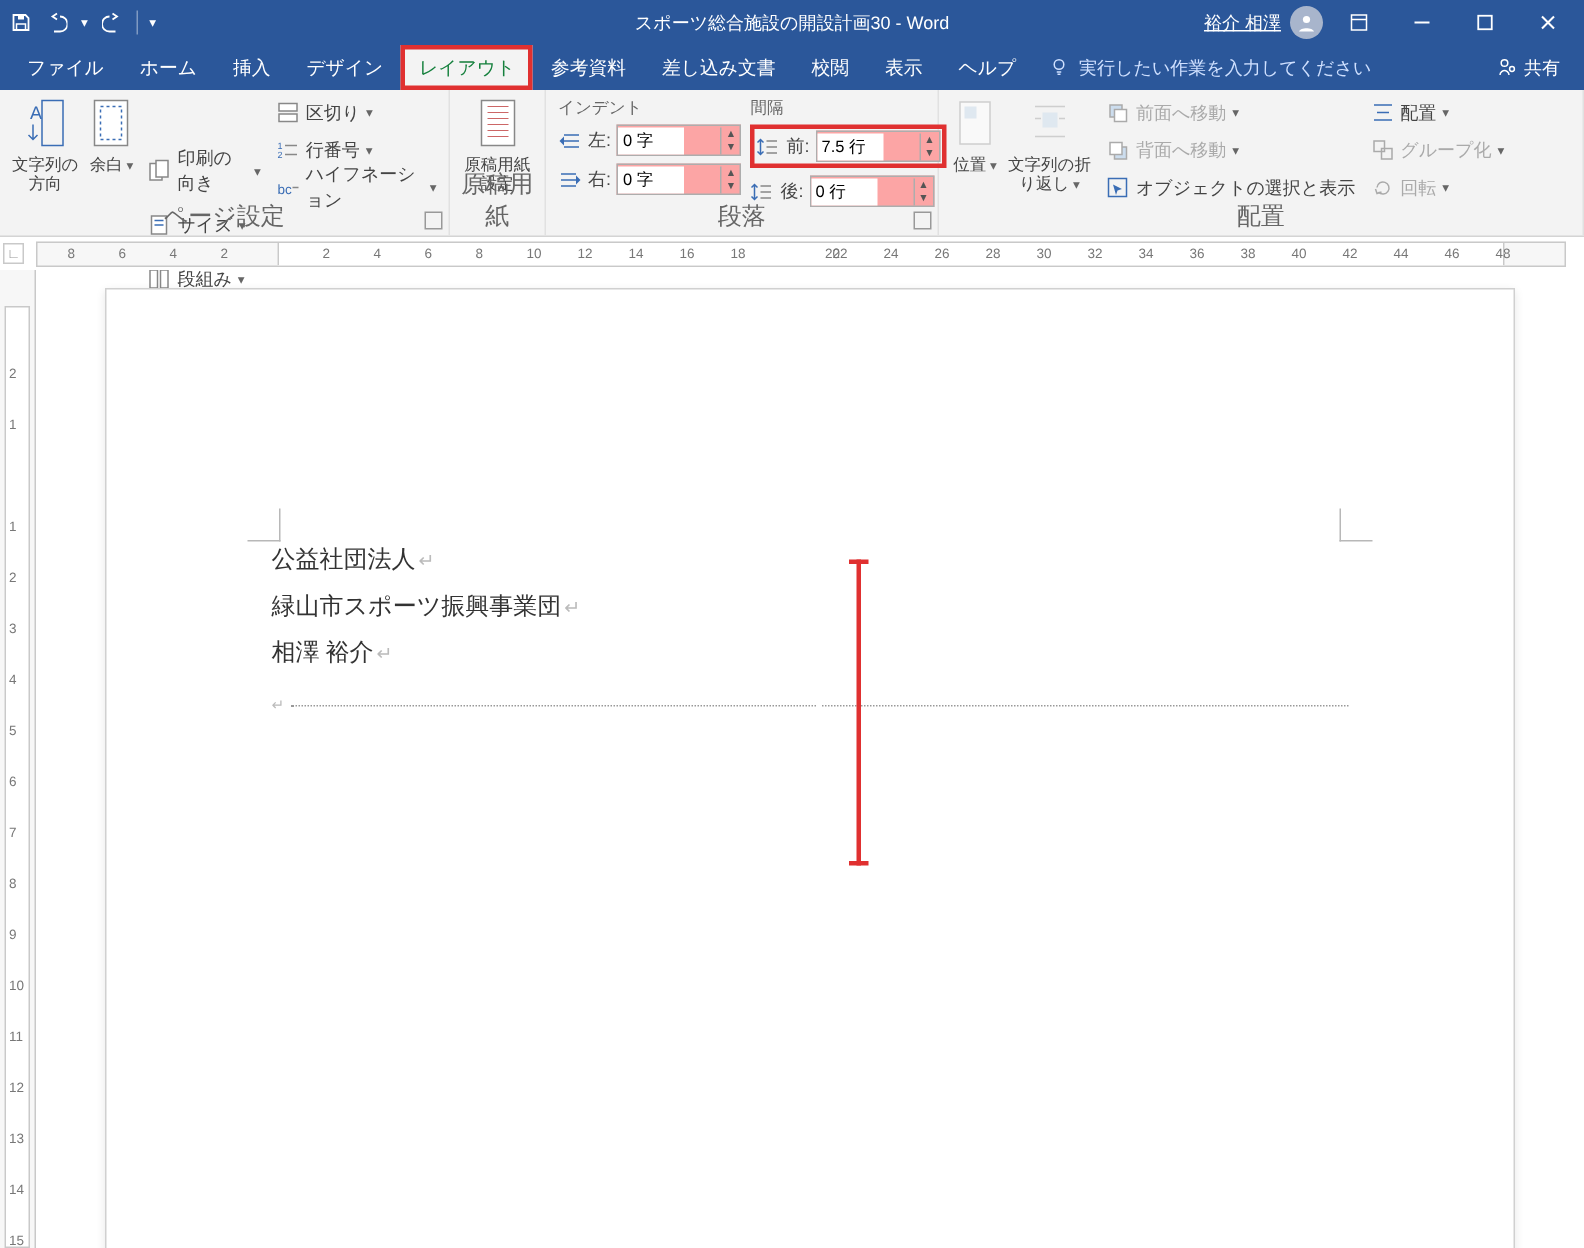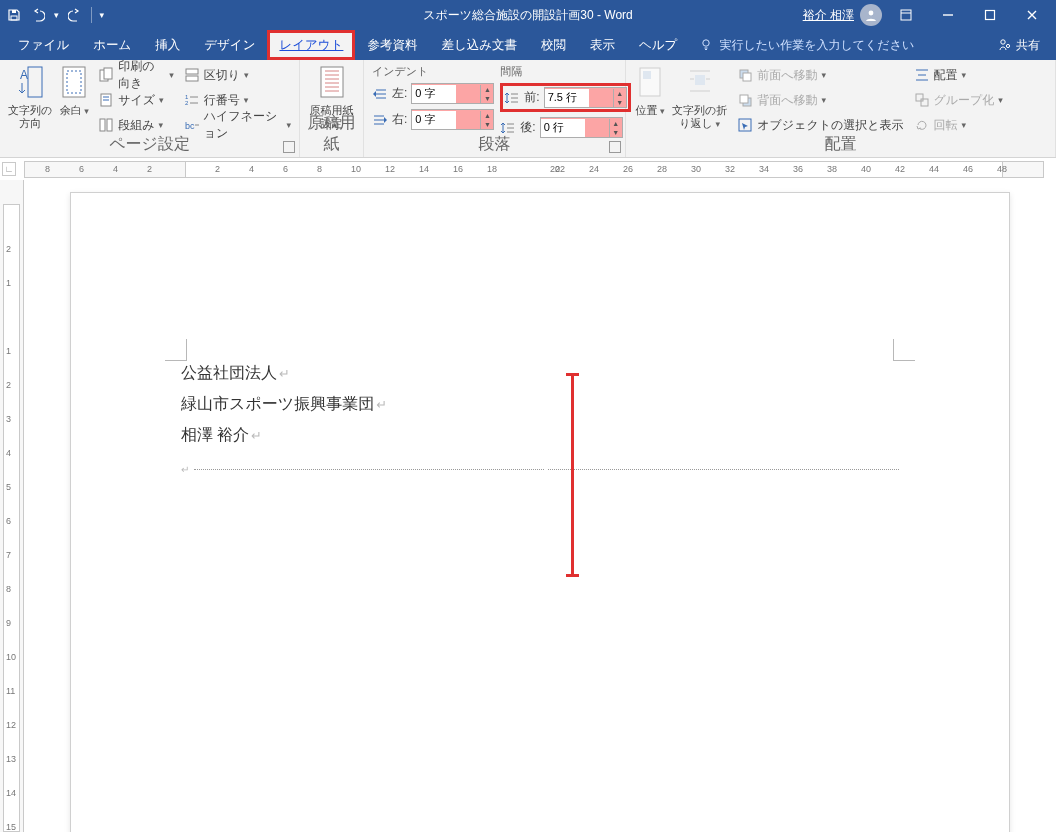--- a/index.html
+++ b/index.html
@@ -6,21 +6,21 @@
 *{box-sizing:border-box;}
 .titlebar{height:30px;background:#2b579a;color:#fff;display:flex;align-items:center;padding:0 6px;position:relative;}
 .titlebar .qat{display:flex;align-items:center;gap:8px;}
 .titlebar .qat .sep{width:1px;height:16px;background:rgba(255,255,255,.4);}
 .titlebar .doc-title{position:absolute;left:50%;transform:translateX(-50%);font-size:12px;}
 .titlebar .right{margin-left:auto;display:flex;align-items:center;gap:6px;text-decoration:underline;}
 .win-btn{width:36px;height:30px;display:flex;align-items:center;justify-content:center;}
 .user-badge{width:22px;height:22px;border-radius:50%;background:#a8b5cc;display:flex;align-items:center;justify-content:center;}
 .tabbar{height:30px;background:#2b579a;color:#fff;display:flex;align-items:stretch;padding:0 6px;}
 .tab{padding:0 12px;display:flex;align-items:center;font-size:12.5px;cursor:pointer;}
-.tab.active{background:#f3f3f3;color:#1d4ed8;text-decoration:underline;}
+.tab.active{background:#f3f3f3;color:#15803d;}
 .tab-highlight{outline:3px solid #e03030;outline-offset:-3px;}
 .tellme{display:flex;align-items:center;gap:6px;padding:0 10px;color:#cfe0ff;}
 .share{margin-left:auto;display:flex;align-items:center;gap:4px;padding:0 10px;}
 .ribbon{height:98px;background:#f3f3f3;border-bottom:1px solid #d4d4d4;display:flex;}
 .group{position:relative;border-right:1px solid #e1e1e1;padding:4px 8px 18px 8px;display:flex;align-items:flex-start;}
 .group-label{position:absolute;bottom:2px;left:0;right:0;text-align:center;font-size:16px;color:#666;}
 .dlaunch{position:absolute;bottom:4px;right:4px;width:12px;height:12px;border:1px solid #999;}
 .biglabel{text-align:center;font-size:11px;color:#444;line-height:1.2;margin-top:2px;}
 .col{display:flex;flex-direction:column;gap:2px;}
 .row{display:flex;align-items:center;gap:4px;}
@@ -170,21 +170,21 @@
     </div>
     <div class="col" style="align-items:center;margin-right:8px;">
       <span class="iconbox" style="width:32px;height:36px;">
           <svg width="28" height="34" viewBox="0 0 28 34">
             <rect x="3" y="2" width="22" height="30" fill="#fff" stroke="#888"></rect>
             <rect x="7" y="6" width="14" height="22" fill="none" stroke="#3a6db5" stroke-dasharray="2 2"></rect>
           </svg>
         </span>
       <div class="biglabel"><span>余白</span><span class="dd"> ▾</span></div>
     </div>
-    <div class="col" style="gap:3px;margin-right:10px;">
+    <div class="col" style="gap:14px;margin-right:10px;margin-top:39px;">
       <div class="ctrl">
           <span class="iconbox">
             <svg width="16" height="16" viewBox="0 0 16 16">
               <rect x="2" y="3" width="8" height="11" fill="#fff" stroke="#888"></rect>
               <rect x="6" y="1" width="8" height="11" fill="#fff" stroke="#888"></rect>
             </svg>
           </span>
           <span>印刷の向き</span>
           <span class="dd">▾</span>
         </div>

